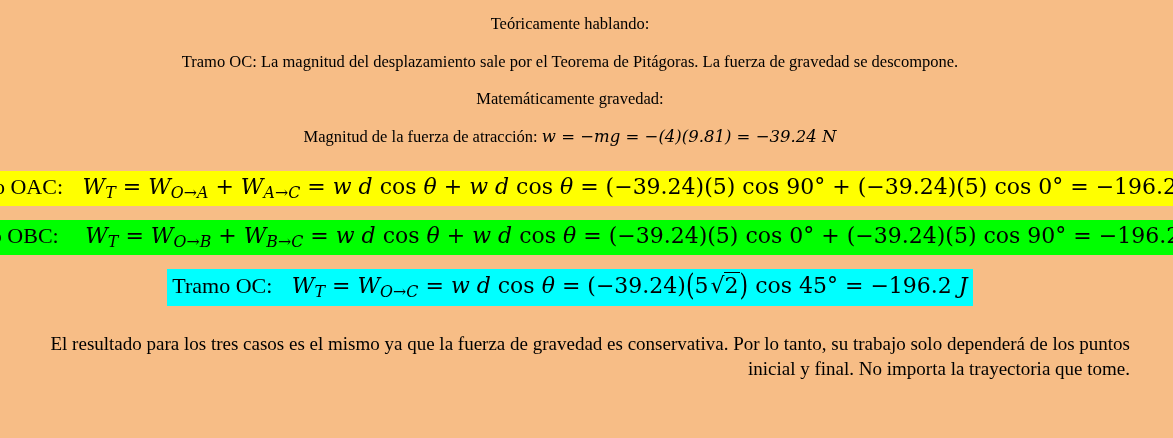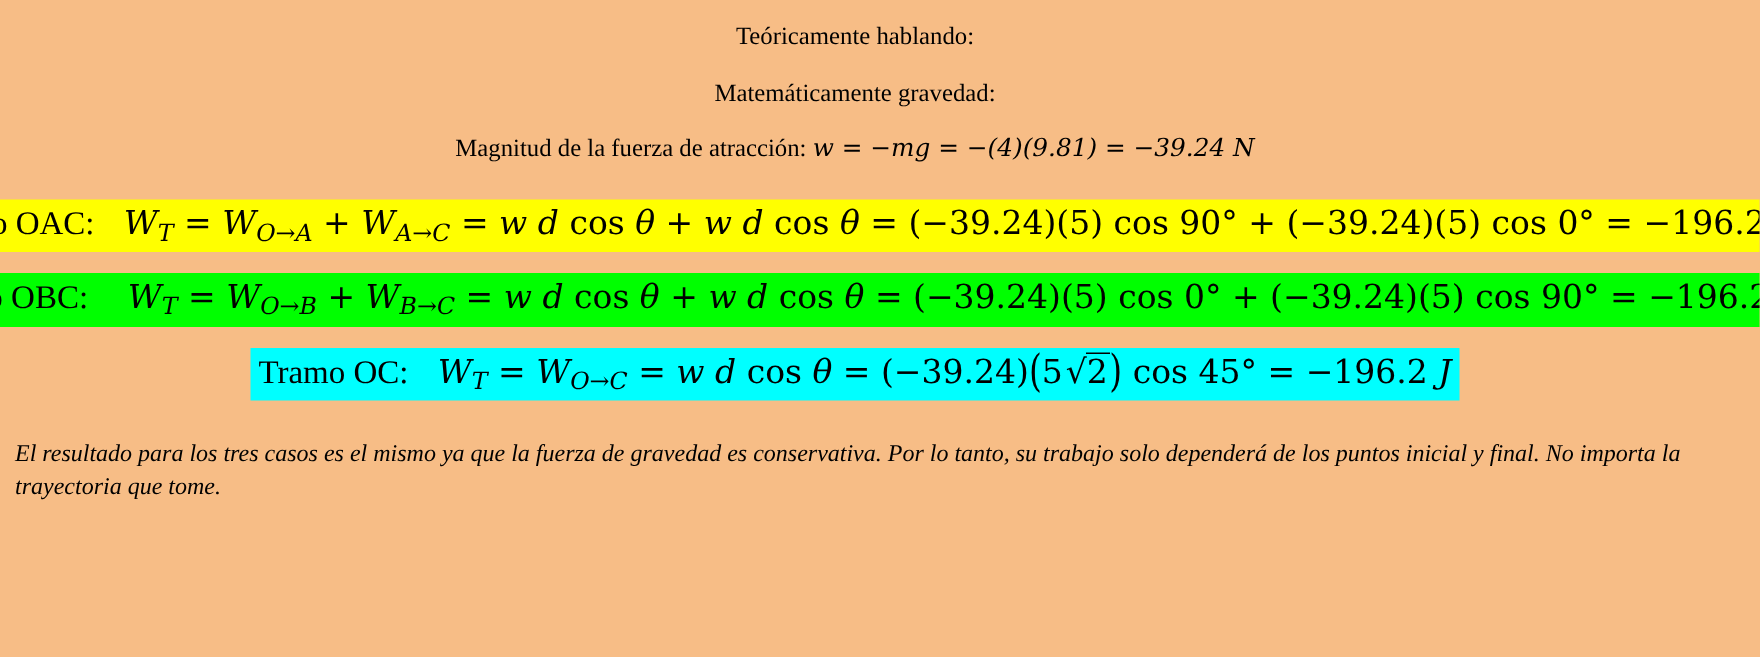--- a/index.html
+++ b/index.html
@@ -61,25 +61,24 @@
     font-family: "Liberation Serif", serif;
     font-style: normal;
   }
   .sub {
     font-size: 0.72em;
     vertical-align: -0.28em;
     font-style: italic;
   }
   .closing {
     width: 1120px;
-    text-align: left;
-    font-size: 16px;
+    text-align: right;
+    font-size: 19px;
     line-height: 1.35;
     margin-top: 11px;
-    font-style: italic;
   }
   .sqrt-wrap {
     display: inline-block;
     position: relative;
     padding-left: 2px;
   }
   .sqrt-bar {
     display: inline-block;
     border-top: 1px solid #000;
     padding: 0 1px;
@@ -91,20 +90,21 @@
     transform-origin: center;
   }
 </style>
 </head>
 <body style="background: rgb(247, 189, 134);">
 
 <div class="page">
 
   <div class="line">Teóricamente hablando:</div>
 
+  <div class="line">Tramo OC: La magnitud del desplazamiento sale por el Teorema de Pitágoras. La fuerza de gravedad se descompone.</div>
 
   <div class="line">Matemáticamente gravedad:</div>
 
   <div class="line tight">
     <span>Magnitud de la fuerza de atracción:</span>
     <span class="math">w = −mg = −(4)(9.81) = −39.24 N</span>
   </div>
 
   <div class="eq-row">
     <span class="hl hl-yellow">

